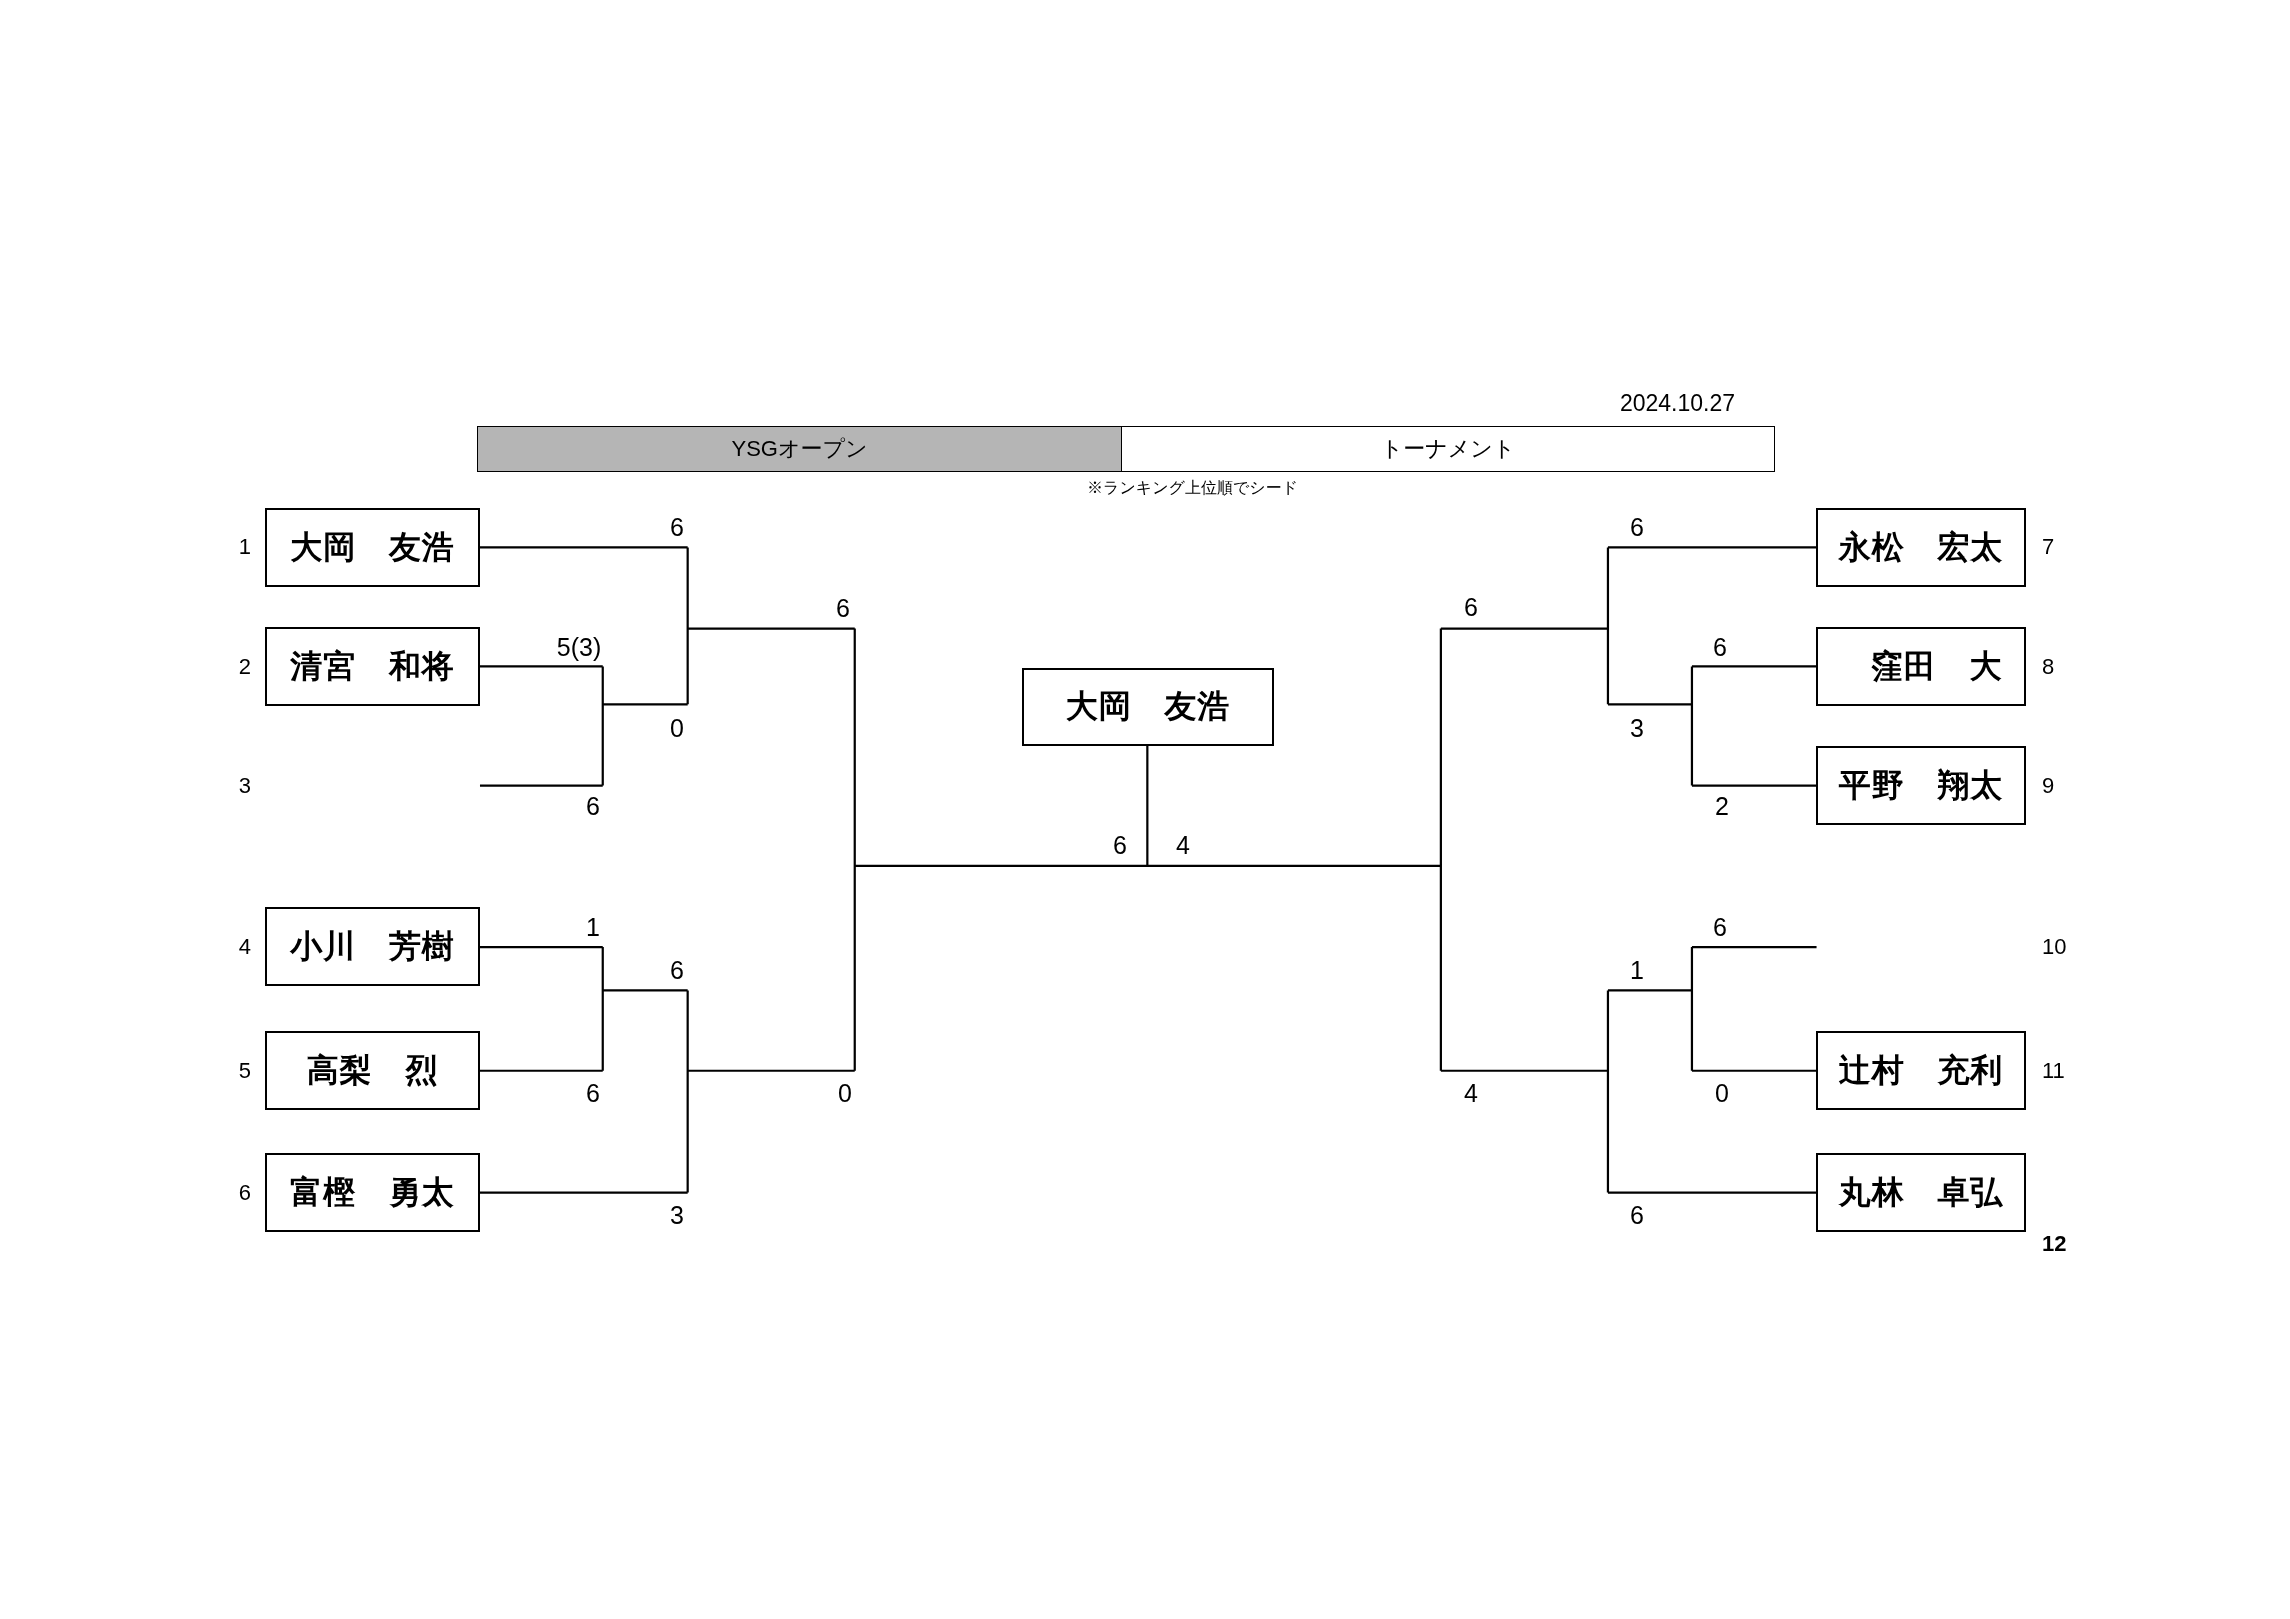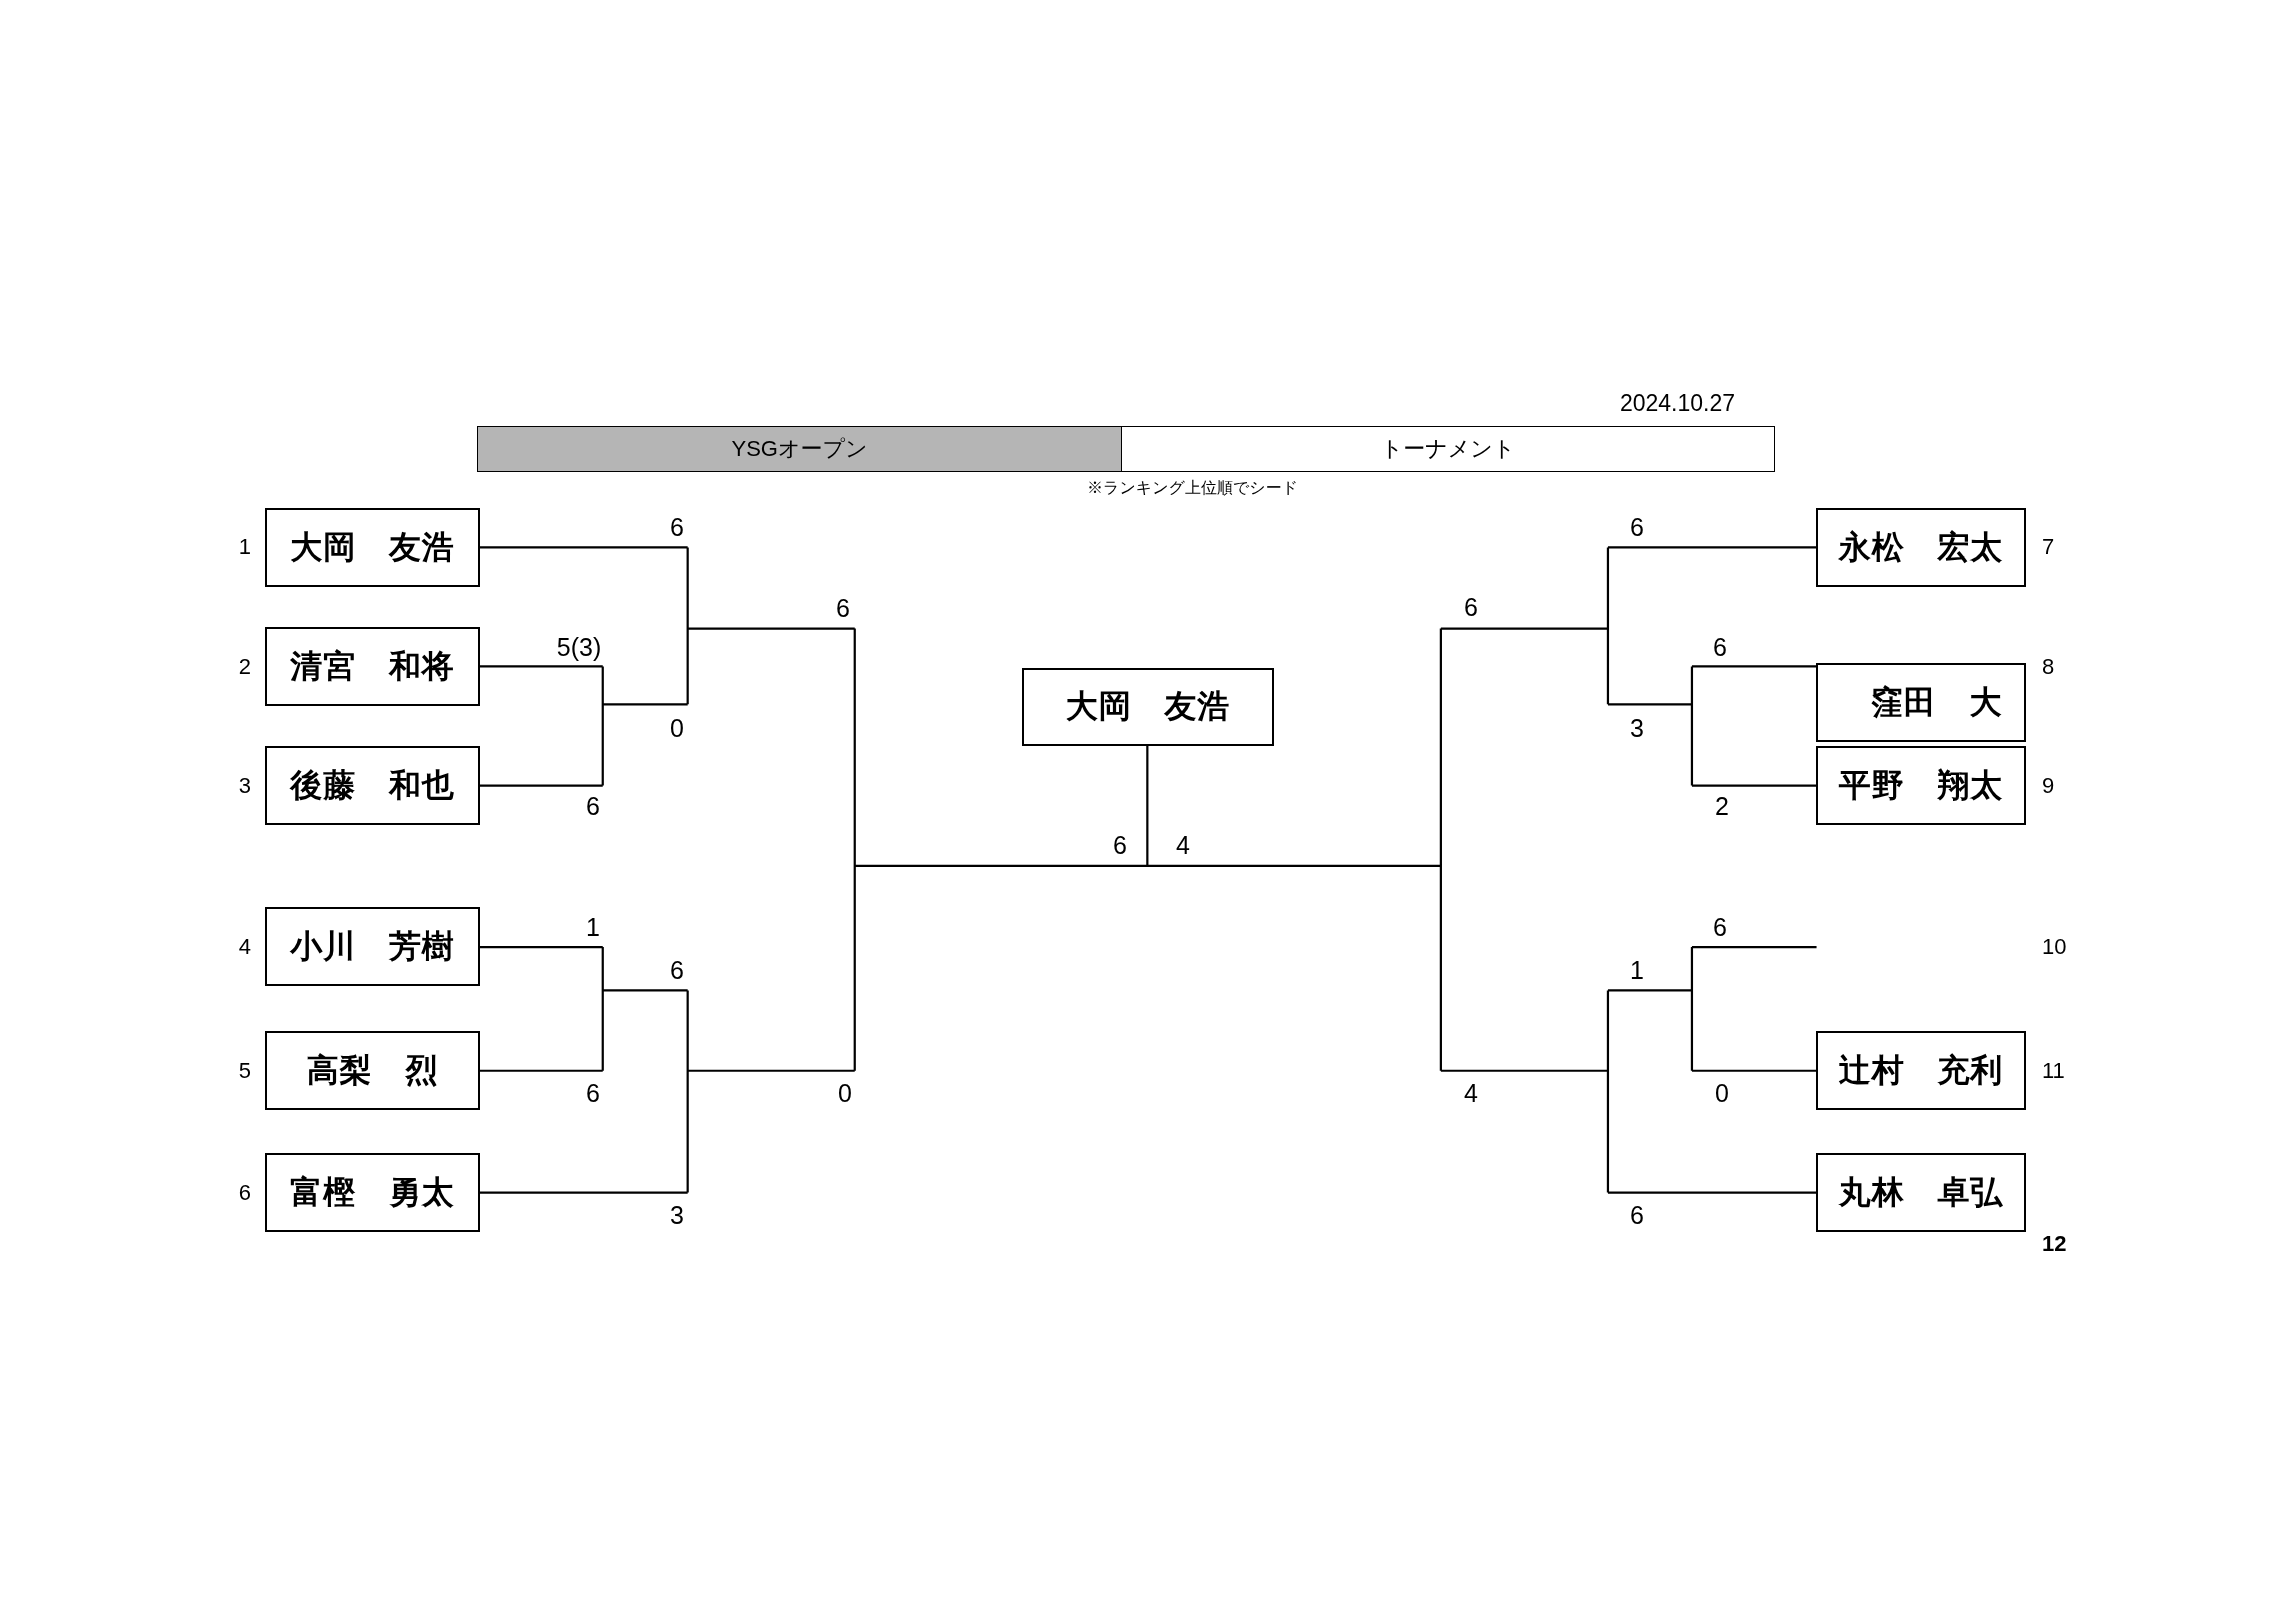--- a/index.html
+++ b/index.html
@@ -72,37 +72,34 @@
   </div>
 
   <div class="note">※ランキング上位順でシード</div>
 
   <div class="pbox" style="left:265px;top:508px;">
     <span class="pname">大岡　友浩</span>
   </div>
   <div class="pbox" style="left:265px;top:627px;">
     <span class="pname">清宮　和将</span>
   </div>
-  <div class="pbox" style="left:265px;top:746px;">
-    <span class="pname">後藤　和也</span>
-  </div>
   <div class="pbox" style="left:265px;top:907px;">
     <span class="pname">小川　芳樹</span>
   </div>
   <div class="pbox" style="left:265px;top:1031px;">
     <span class="pname">高梨　烈</span>
   </div>
   <div class="pbox" style="left:265px;top:1153px;">
     <span class="pname">富樫　勇太</span>
   </div>
 
   <div class="pbox right" style="left:1816px;top:508px;">
     <span class="pname">永松　宏太</span>
   </div>
-  <div class="pbox right" style="left:1816px;top:663px;padding-left:31px;">
+  <div class="pbox right" style="left:1816px;top:627px;padding-left:31px;">
     <span class="pname">窪田　大</span>
   </div>
   <div class="pbox right" style="left:1816px;top:746px;">
     <span class="pname">平野　翔太</span>
   </div>
   <div class="pbox right" style="left:1816px;top:1031px;">
     <span class="pname">辻村　充利</span>
   </div>
   <div class="pbox right" style="left:1816px;top:1153px;">
     <span class="pname">丸林　卓弘</span>

